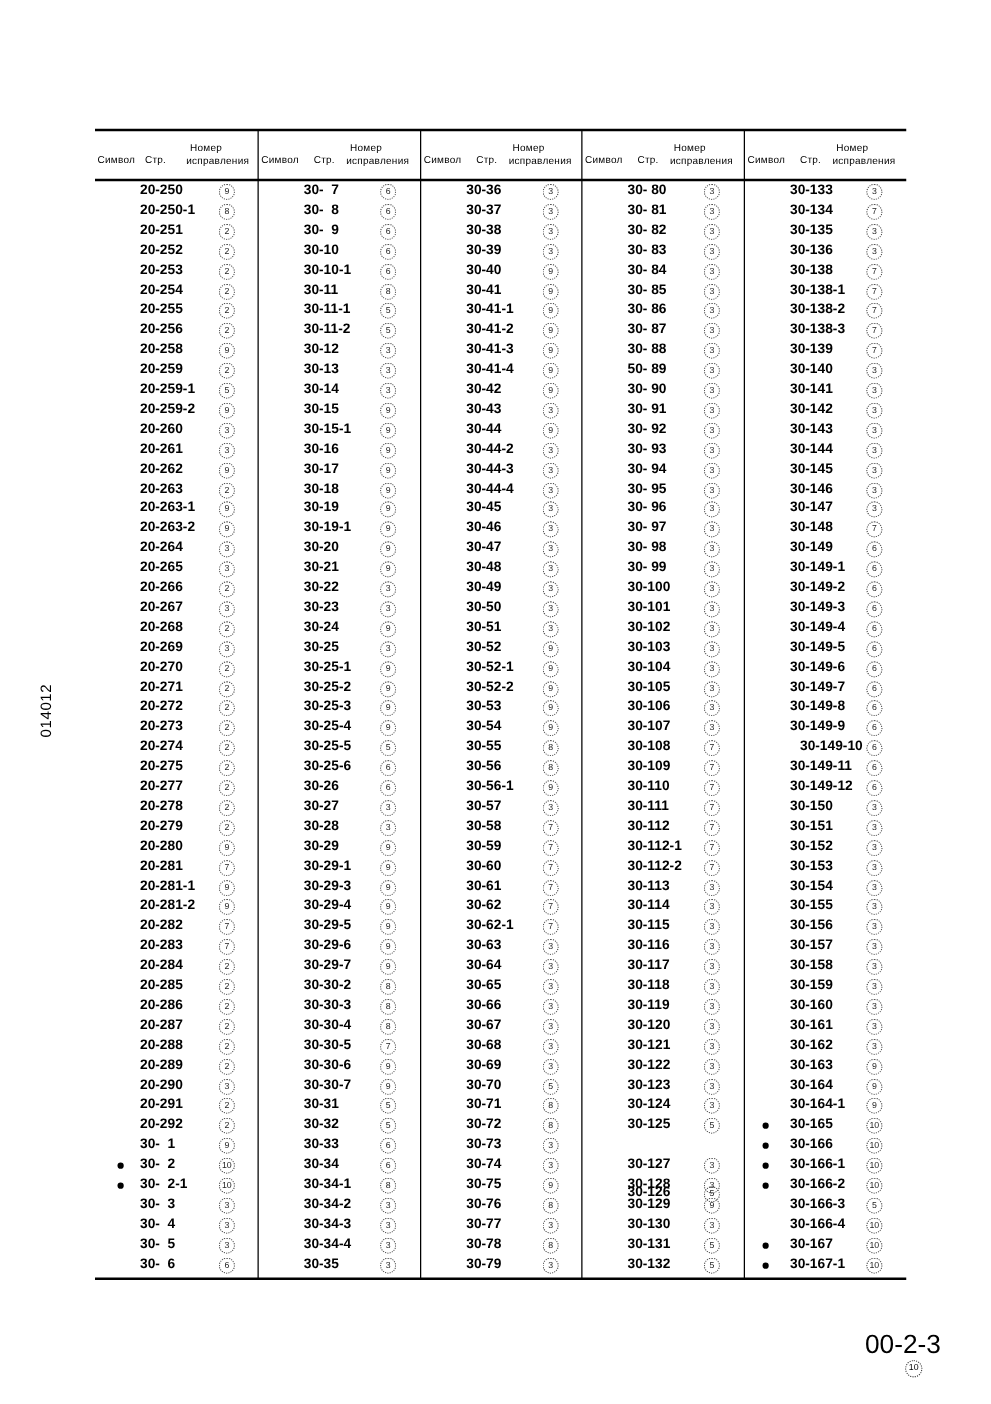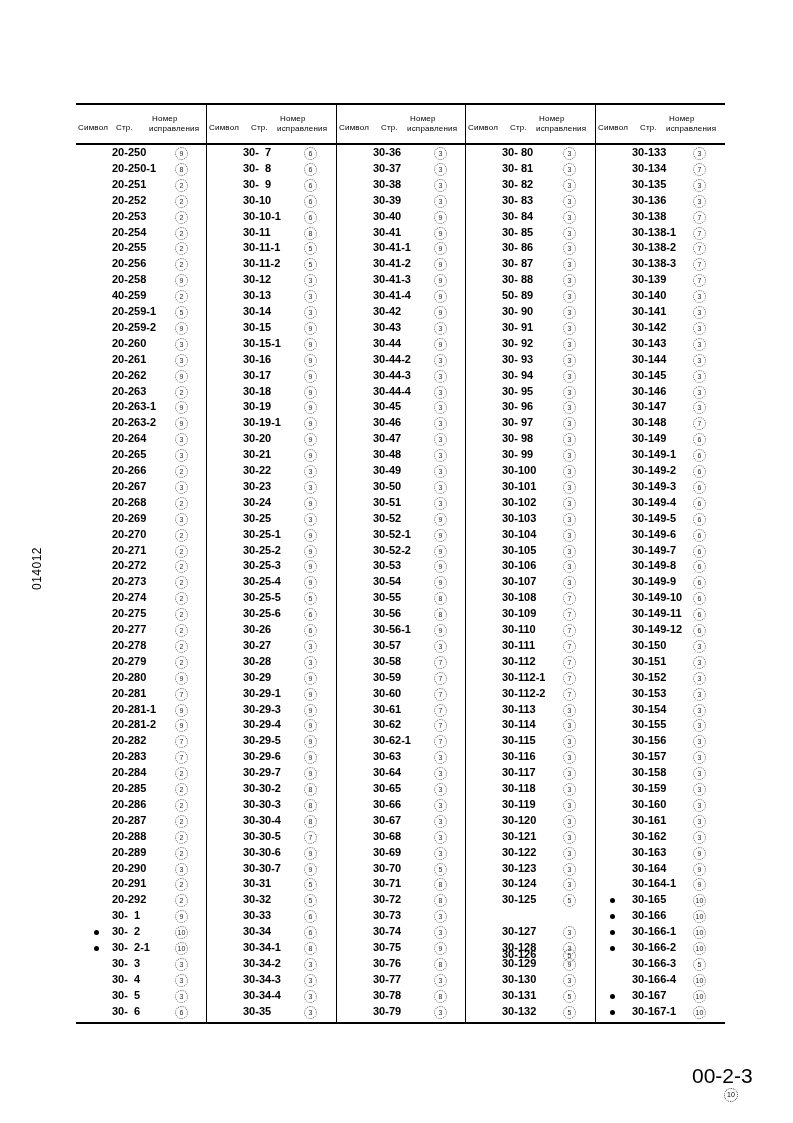--- a/index.html
+++ b/index.html
@@ -82,21 +82,21 @@
         </div>
         <div class="row" style="top: 153.3px; left: 0px; width: 130px;">
           <span class="pg" style="left: 36px; white-space: pre;">20-256</span>
           <span class="rev" style="left: 99px;">2</span>
         </div>
         <div class="row" style="top: 169.2px; left: 0px; width: 130px;">
           <span class="pg" style="left: 36px; white-space: pre;">20-258</span>
           <span class="rev" style="left: 99px;">9</span>
         </div>
         <div class="row" style="top: 185.1px; left: 0px; width: 130px;">
-          <span class="pg" style="left: 36px; white-space: pre;">40-259</span>
+          <span class="pg" style="left: 36px; white-space: pre;">20-259</span>
           <span class="rev" style="left: 99px;">2</span>
         </div>
         <div class="row" style="top: 201px; left: 0px; width: 130px;">
           <span class="pg" style="left: 36px; white-space: pre;">20-259-1</span>
           <span class="rev" style="left: 99px;">5</span>
         </div>
         <div class="row" style="top: 216.9px; left: 0px; width: 130px;">
           <span class="pg" style="left: 36px; white-space: pre;">20-259-2</span>
           <span class="rev" style="left: 99px;">9</span>
         </div>
@@ -1080,21 +1080,21 @@
         </div>
         <div class="row" style="top: 455.4px; left: 0px; width: 129px;">
           <span class="pg" style="left: 36px; white-space: pre;">30-149-8</span>
           <span class="rev" style="left: 97px;">6</span>
         </div>
         <div class="row" style="top: 471.3px; left: 0px; width: 129px;">
           <span class="pg" style="left: 36px; white-space: pre;">30-149-9</span>
           <span class="rev" style="left: 97px;">6</span>
         </div>
         <div class="row" style="top: 487.2px; left: 0px; width: 129px;">
-          <span class="pg" style="left: 36px; white-space: pre; text-align: right;">30-149-10</span>
+          <span class="pg" style="left: 44px; white-space: pre; text-align: right;">30-149-10</span>
           <span class="rev" style="left: 97px;">6</span>
         </div>
         <div class="row" style="top: 503.1px; left: 0px; width: 129px;">
           <span class="pg" style="left: 36px; white-space: pre;">30-149-11</span>
           <span class="rev" style="left: 97px;">6</span>
         </div>
         <div class="row" style="top: 519px; left: 0px; width: 129px;">
           <span class="pg" style="left: 36px; white-space: pre;">30-149-12</span>
           <span class="rev" style="left: 97px;">6</span>
         </div>

